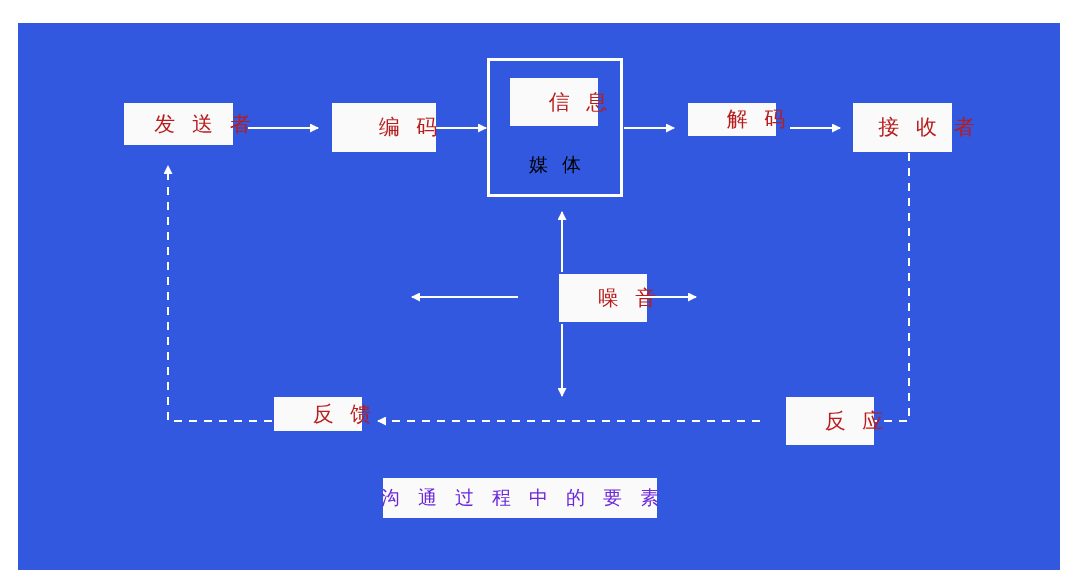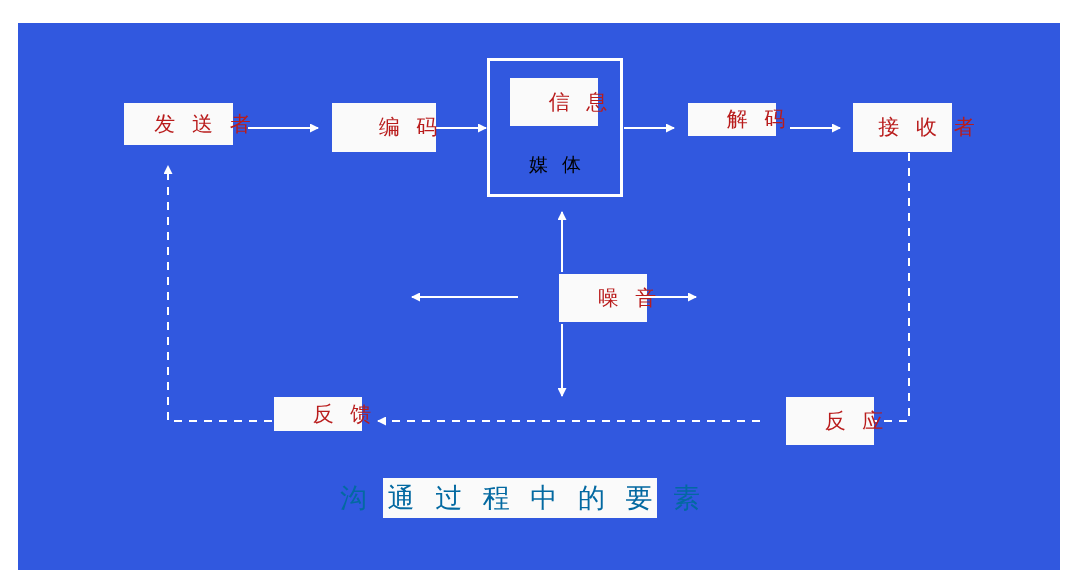--- a/index.html
+++ b/index.html
@@ -55,22 +55,22 @@
     letter-spacing: 4px;
     text-indent: 4px;
     white-space: nowrap;
     display: flex;
     align-items: center;
     justify-content: center;
   }
   .caption {
     position: absolute;
     background: #fafafa;
-    color: #0369a1;
-    font-size: 27px;
+    color: #6d28d9;
+    font-size: 19px;
     letter-spacing: 6px;
     text-indent: 6px;
     display: flex;
     align-items: center;
     justify-content: center;
     white-space: nowrap;
     box-sizing: border-box;
   }
   svg.links {
     position: absolute;

